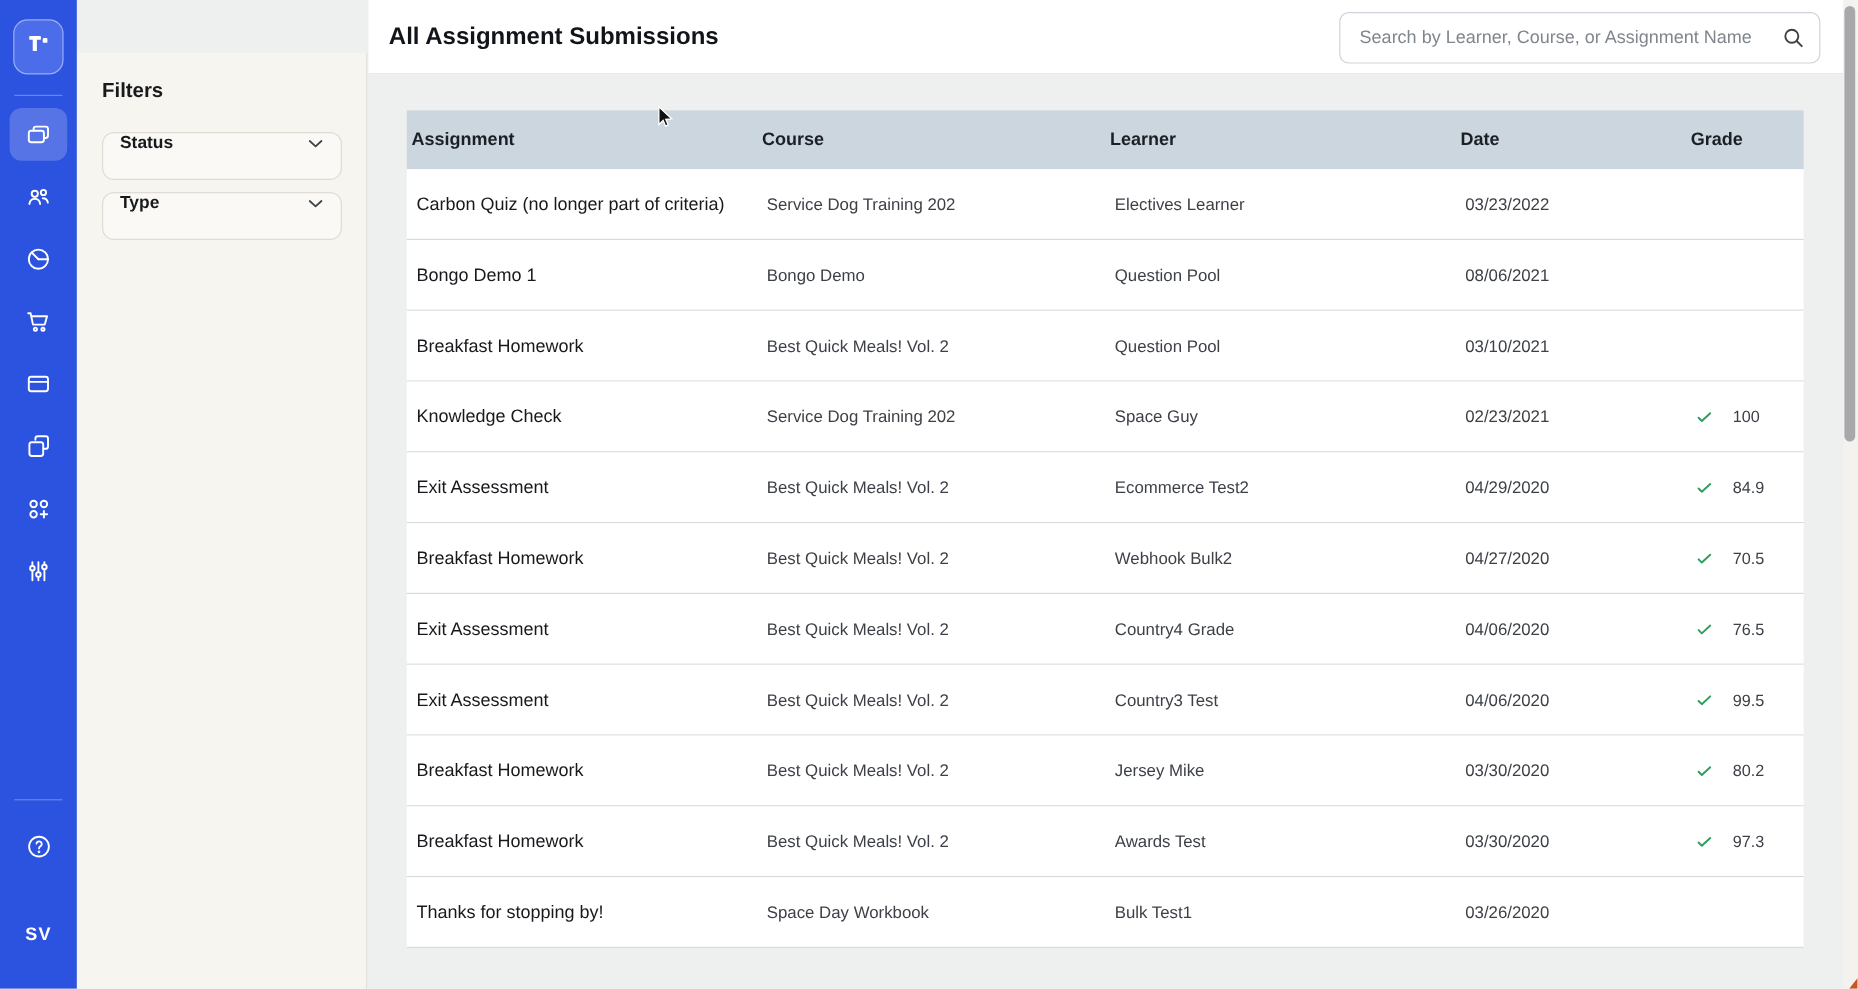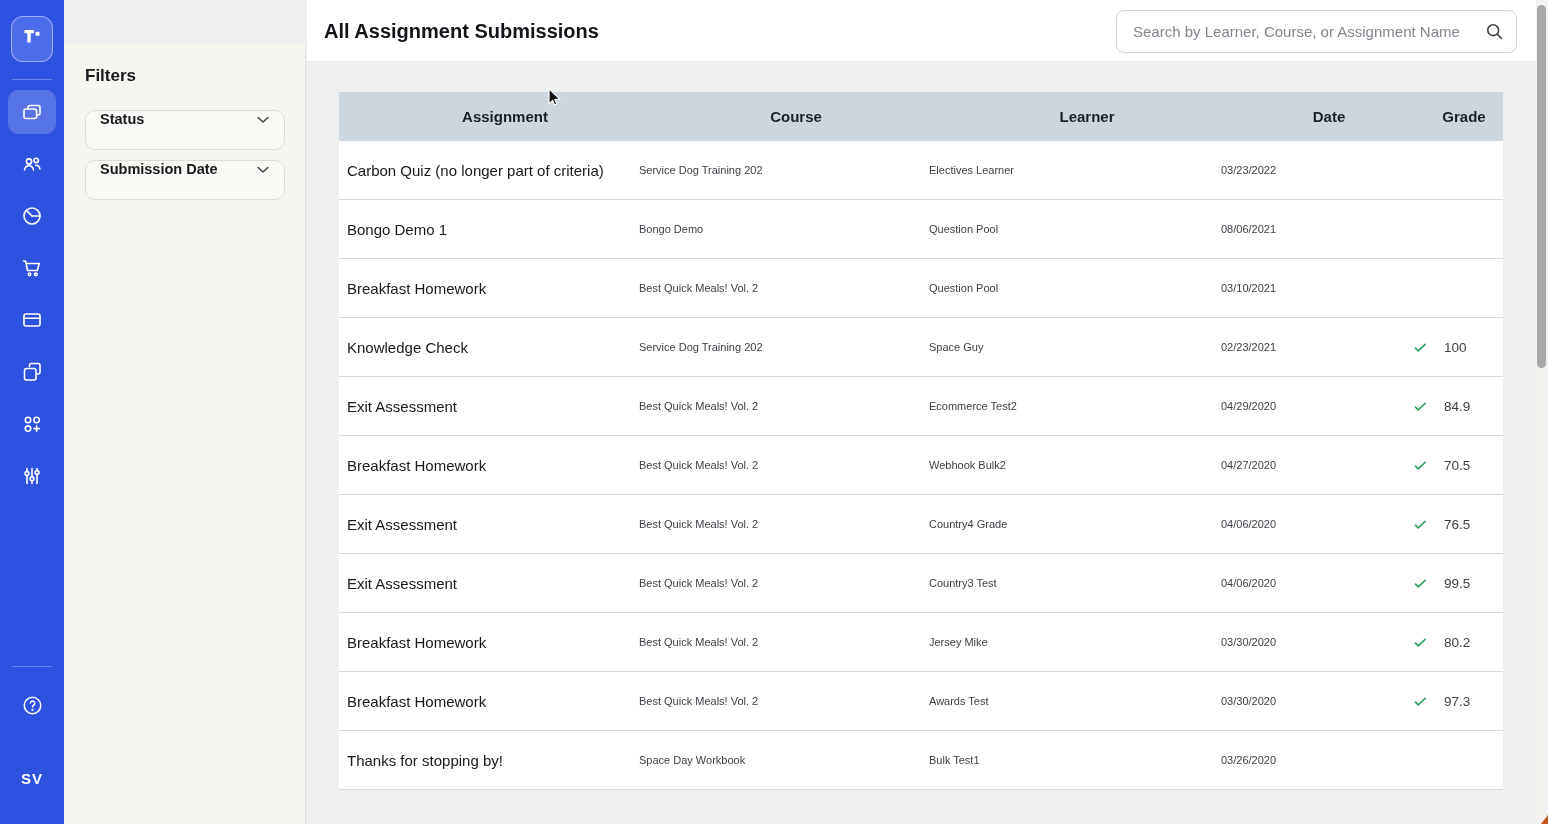--- a/index.html
+++ b/index.html
@@ -41,26 +41,26 @@
                      padding:0 44px 0 16px; font-size:15px; color:#202124; background:#fff;
                      font-family:"Liberation Sans","DejaVu Sans",sans-serif; outline:none; }
   .searchbox input::placeholder { color:#80868d; }
   .search-icon { position:absolute; right:12px; top:11px; }
 
   .content { position:absolute; left:0; right:0; top:63px; bottom:0; background:#eef0f0; }
 
   
   .table { position:absolute; left:32px; top:29px; width:1164px; }
   .thead { height:49px; background:#cbd6de; display:grid; align-items:center;
-           grid-template-columns:292px 290px 292px 192px 1fr; padding-left:20px;text-align:center; }
+           grid-template-columns:292px 290px 292px 192px 1fr; padding-left:4px; }
   .thead .th { font-size:15px; font-weight:700; color:#1c2026; cursor:default; }
   .trow { height:59px; background:#fff; border-bottom:1px solid #d9d9d9; display:grid; align-items:center;
           grid-template-columns:292px 290px 292px 192px 1fr; padding-left:8px; cursor:pointer; }
   .cell-assignment { font-size:15px; font-weight:400; color:#17191c; padding-right:10px; }
-  .cell { font-size:11px; color:#3d4147; }
+  .cell { font-size:14px; color:#3d4147; }
   .cell-grade { display:flex; align-items:center; gap:16px; font-size:13.5px; color:#3d4147; }
 
   
   .scroll-track { position:absolute; right:0; top:0; bottom:0; width:12px; background:#f3f2ef; z-index:8; }
   .scroll-thumb { position:absolute; left:1px; top:5px; width:9px; height:363px;
                   border-radius:5px; background:#a8a8aa; }
 
   .cursor { position:absolute; left:544px; top:85px; z-index:20; pointer-events:none; }
   .corner-artifact { position:absolute; right:0; bottom:0; width:0; height:0; z-index:21;
                      border-left:7px solid transparent; border-bottom:9px solid #c8551f; }
@@ -150,21 +150,21 @@
 
 <aside class="filters">
   <div class="filters-heading">Filters</div>
   <div class="filter-btn">
     <span>Status</span>
     <svg width="18" height="18" viewBox="0 0 24 24" fill="none" stroke="#3f4449" stroke-width="2" stroke-linecap="round" stroke-linejoin="round">
       <path d="M5.5 8.7l6.5 6 6.5-6"></path>
     </svg>
   </div>
   <div class="filter-btn">
-    <span>Submission Date</span>
+    <span>Type</span>
     <svg width="18" height="18" viewBox="0 0 24 24" fill="none" stroke="#3f4449" stroke-width="2" stroke-linecap="round" stroke-linejoin="round">
       <path d="M5.5 8.7l6.5 6 6.5-6"></path>
     </svg>
   </div>
 </aside>
 
 <main class="main">
   <div class="topbar">
     <h1 class="page-title">All Assignment Submissions</h1>
     <div class="searchbox">

